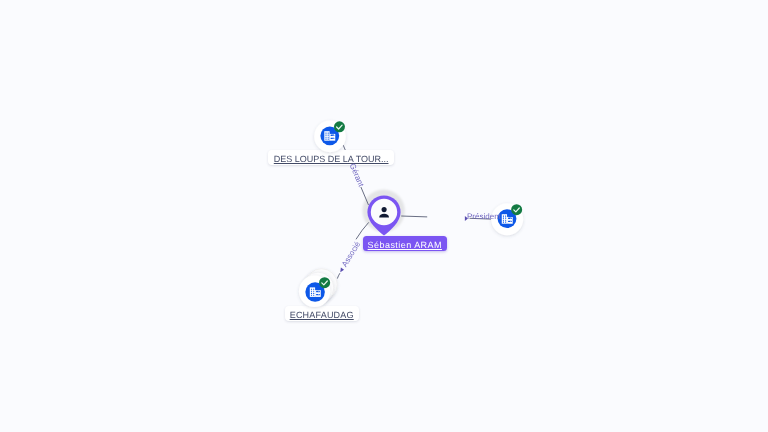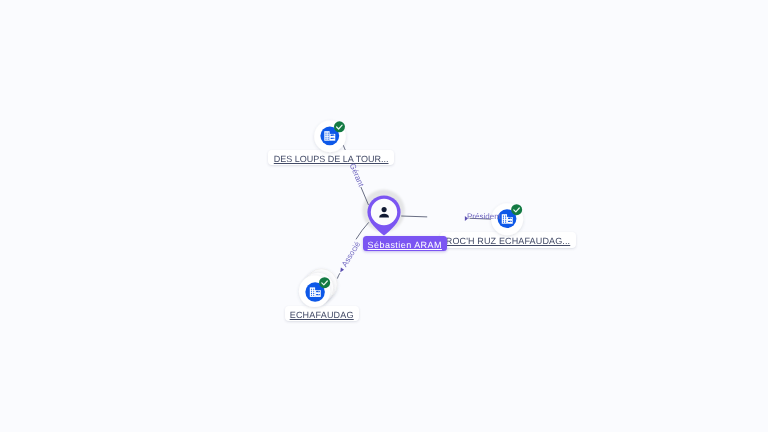--- a/index.html
+++ b/index.html
@@ -80,21 +80,20 @@
       <path d="M339.9,273.2 Q338.3,275.8 337.3,278.6"></path>
     </g>
     <g fill="#5a4eb0">
       <path d="M464.9,216.0 L467.9,218.5 L464.9,221.0 z"></path>
       <path d="M340.3,272.2 L340.9,267.6 L344.1,269.7 z"></path>
     </g>
 
   </svg>
 
   <div class="nodelabel" style="left:268.4px;top:149.9px;">DES LOUPS DE LA TOUR...</div>
-  <div class="nodelabel" style="left:439.9px;top:232px;letter-spacing:.14px;padding-left:5.9px;padding-right:5.3px;">ROC'H RUZ ECHAFAUDAG...</div>
   <div class="nodelabel" style="left:284.6px;top:305.6px;letter-spacing:.2px;padding-left:5.1px;padding-right:4.9px;">ECHAFAUDAG</div>
 
   <svg id="nodes" viewBox="0 0 768 432">
 
     <g>
       <circle cx="321.5" cy="284.4" r="15.7" fill="#fbfbfc" stroke="#ececed" stroke-width=".7" filter="url(#nodeshadow)"></circle>
       <circle cx="318.1" cy="287.8" r="15.7" fill="#fcfcfd" stroke="#ededee" stroke-width=".7" filter="url(#nodeshadow)"></circle>
       <circle cx="314.6" cy="291.3" r="15.7" fill="#ffffff" filter="url(#nodeshadow)"></circle>
       <circle cx="315.1" cy="292.1" r="9.75" fill="#0d58e8"></circle>
       <use href="#bld" transform="translate(309.8,287.4)"></use>

